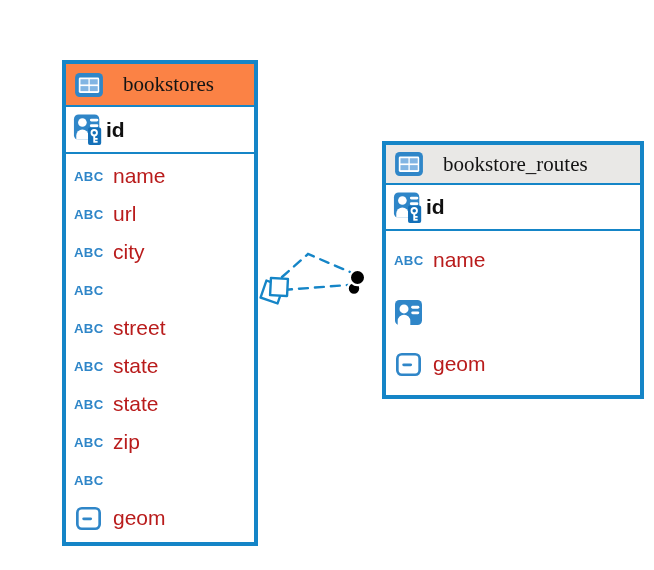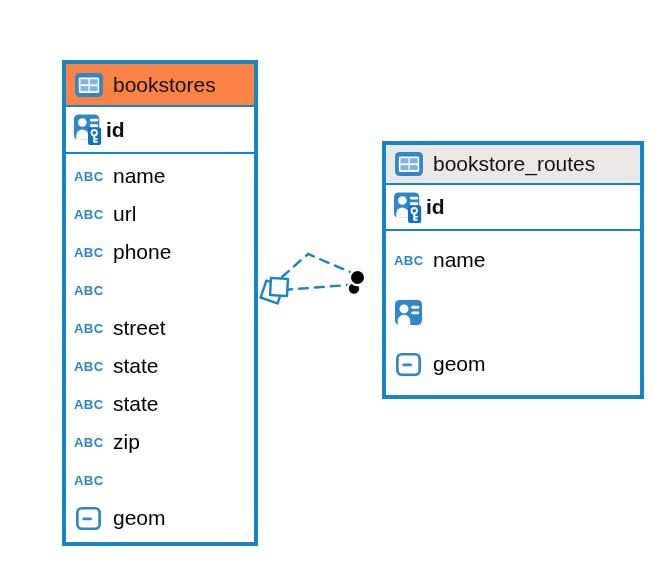--- a/index.html
+++ b/index.html
@@ -7,39 +7,39 @@
     position:relative;width:654px;height:570px;background:#ffffff;
     font-family:"Liberation Sans",sans-serif;overflow:hidden;
   }
   .er-table{
     position:absolute;background:#ffffff;border:4px solid #1585C7;
     box-sizing:border-box;display:flex;flex-direction:column;
   }
   #table-bookstores{left:62px;top:60px;width:196px;height:486px;}
   #table-bookstore-routes{left:366px;top:141px;width:262px;height:258px;margin-left:16px;}
   .table-header{
-    display:flex;align-items:center;gap:9px;padding:0 7px;
-    border-bottom:2px solid #1585C7;flex:0 0 auto;
+    display:flex;align-items:center;gap:19px;padding:0 7px;
+    border-bottom:2px solid #1585C7;flex:0 0 auto;font-family:Liberation Serif, serif;
   }
   #table-bookstores .table-header{height:41px;background:#FB8245;}
   #table-bookstore-routes .table-header{height:38px;background:#E9E8E6;}
   .table-title{font-size:21px;color:#141414;white-space:nowrap;}
   .pk-row{
     display:flex;align-items:center;gap:2px;padding:0 7px;
     border-bottom:2px solid #1585C7;flex:0 0 auto;
   }
   #table-bookstores .pk-row{height:45px;}
   #table-bookstore-routes .pk-row{height:44px;}
   .pk-label{font-size:21px;font-weight:700;color:#101010;}
   .fields{
     flex:1;display:flex;flex-direction:column;
     justify-content:space-evenly;padding:3px 0 5px 0;
   }
   .field-row{display:flex;align-items:center;gap:9px;padding:0 7px;flex:1;}
-  .field-label{font-size:21px;color:#000000;white-space:nowrap;text-align:center;}
+  .field-label{font-size:21px;color:#b91c1c;white-space:nowrap;text-align:center;}
   .icon-slot{
     display:inline-flex;align-items:flex-end;justify-content:center;
     width:31px;flex:0 0 auto;
   }
   #connector{position:absolute;left:0;top:0;pointer-events:none;}
 </style>
 </head>
 <body>
 
 <div id="canvas">
@@ -91,21 +91,21 @@
             </svg>
           </span>
           <span class="field-label">url</span>
         </div>
         <div class="field-row">
           <span class="icon-slot">
             <svg viewBox="0 0 34 16" width="31" height="15">
               <text x="1" y="13" font-family="Liberation Sans, sans-serif" font-size="14.5" font-weight="800" fill="#2F86C8" letter-spacing="0.4">ABC</text>
             </svg>
           </span>
-          <span class="field-label">phone</span>
+          <span class="field-label">city</span>
         </div>
         <div class="field-row">
           <span class="icon-slot">
             <svg viewBox="0 0 34 16" width="31" height="15">
               <text x="1" y="13" font-family="Liberation Sans, sans-serif" font-size="14.5" font-weight="800" fill="#2F86C8" letter-spacing="0.4">ABC</text>
             </svg>
           </span>
         </div>
         <div class="field-row">
           <span class="icon-slot">

